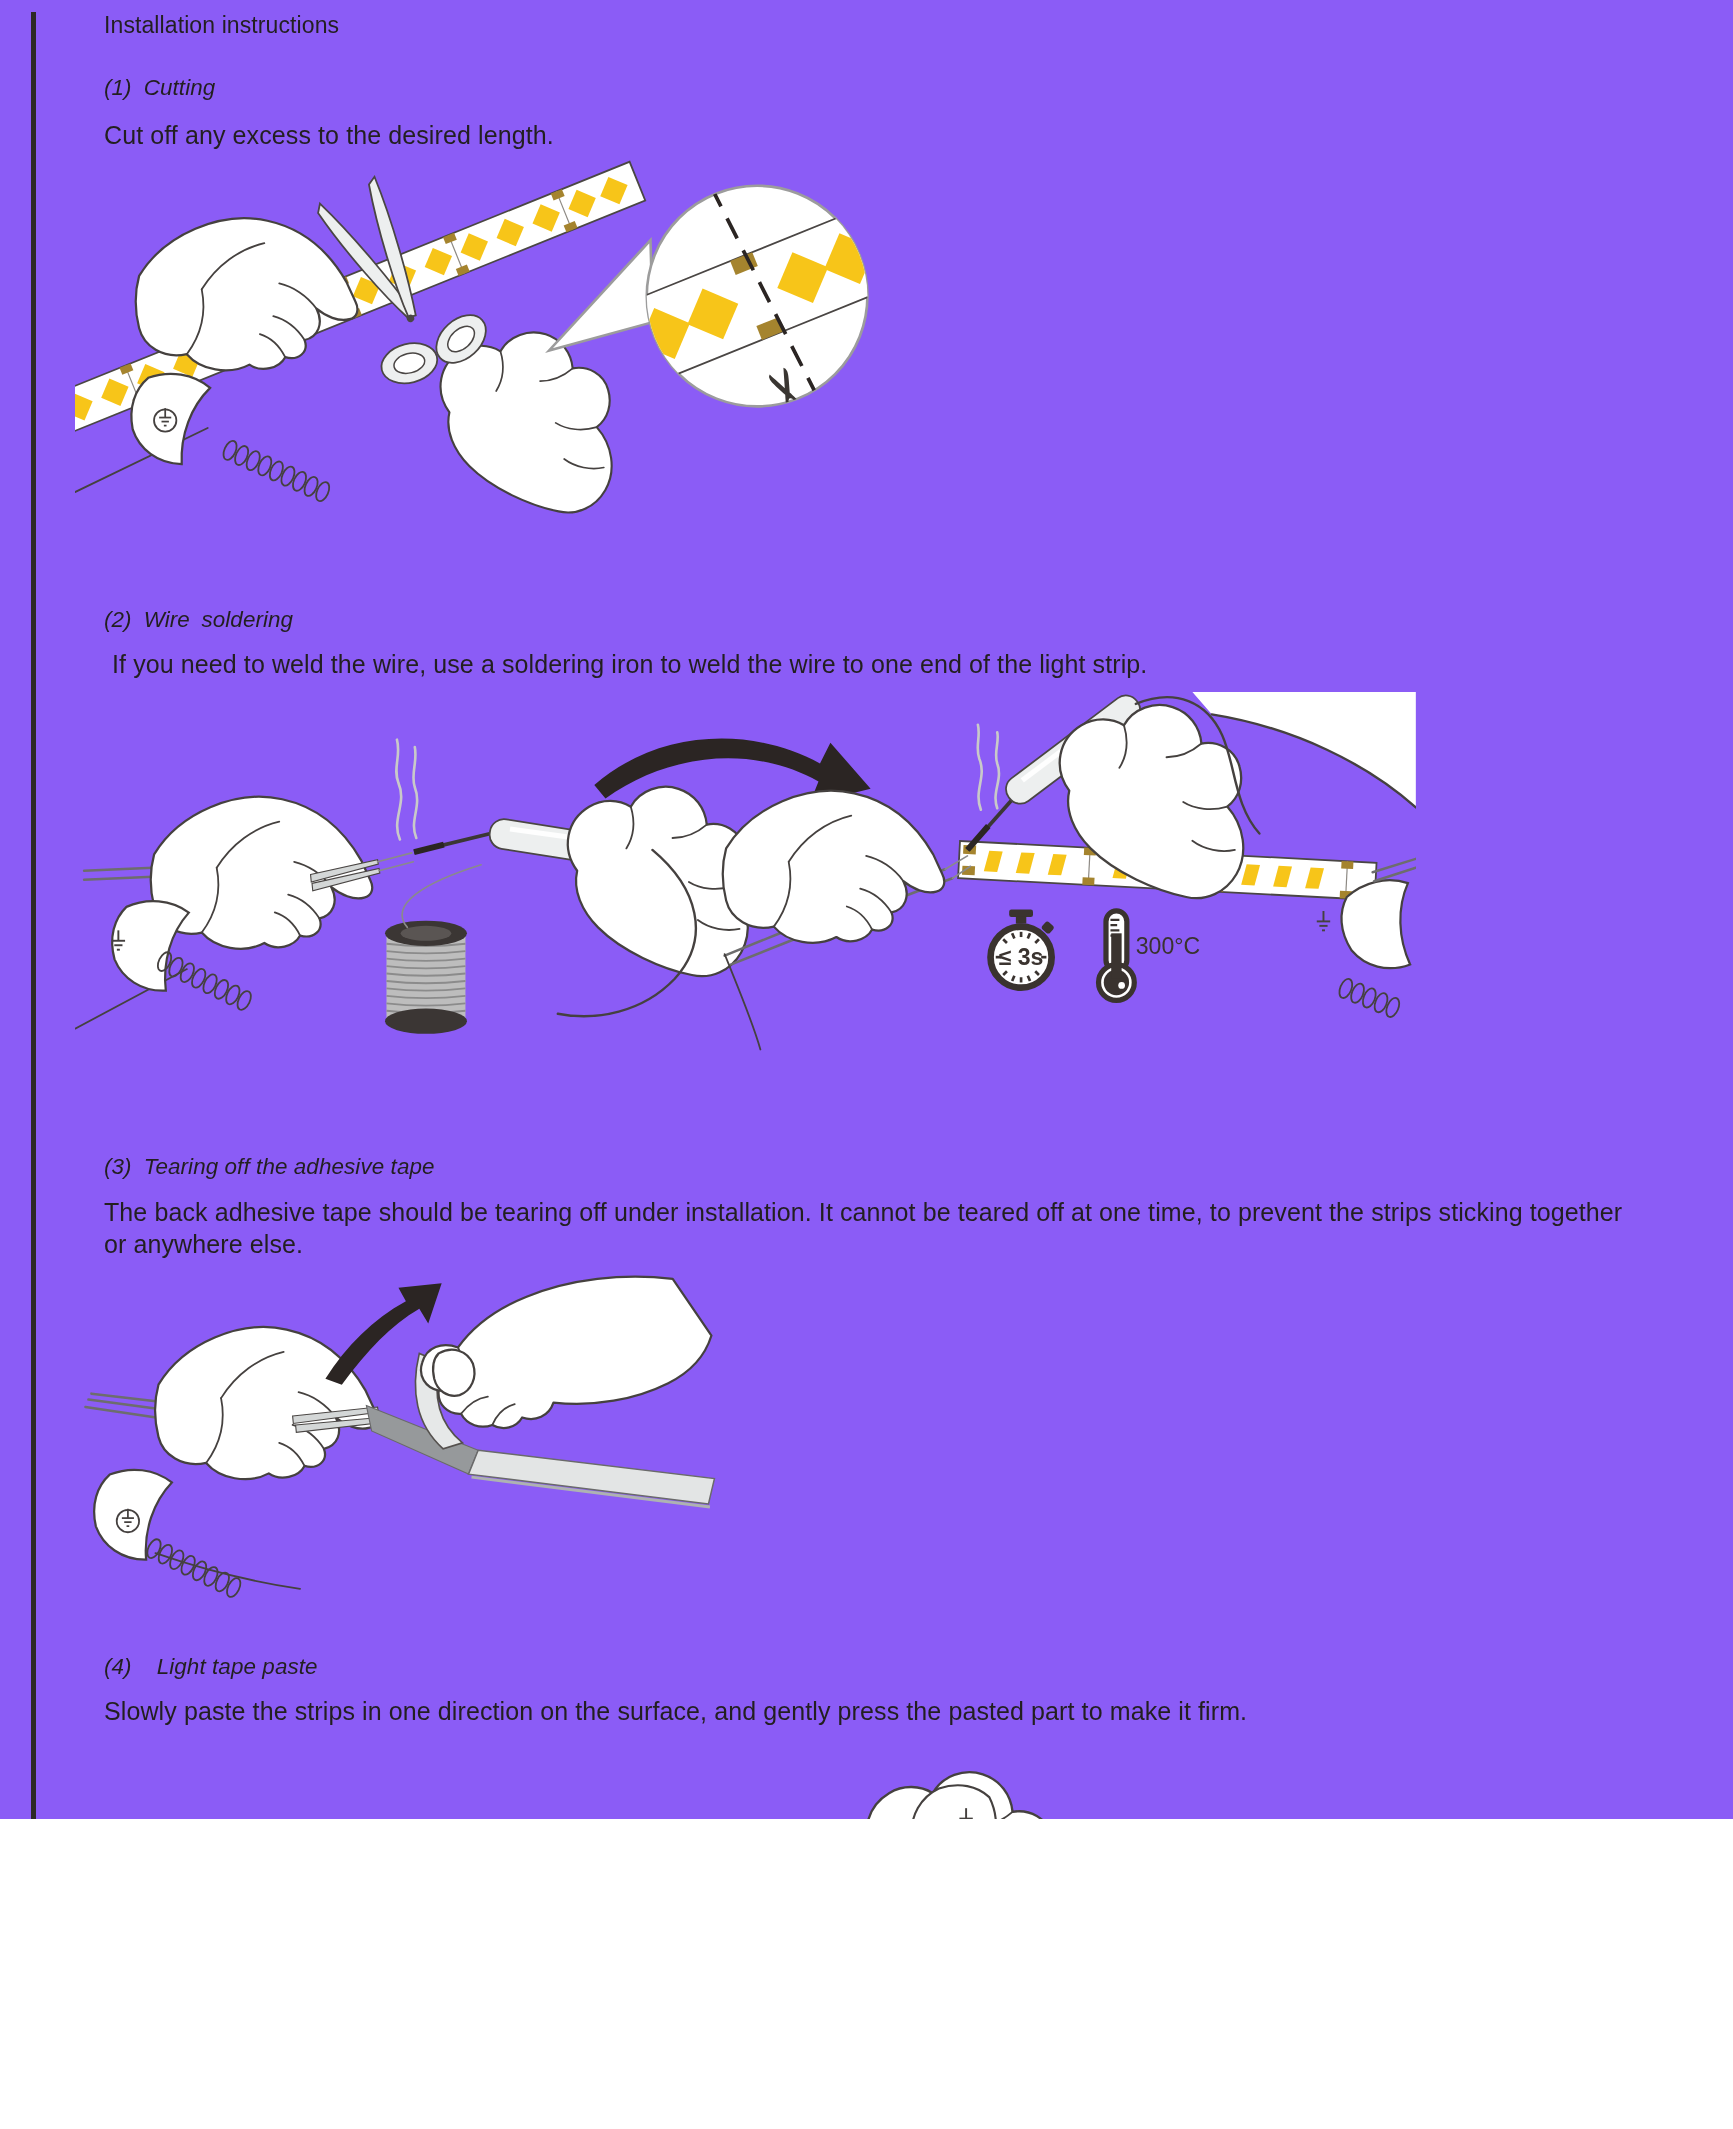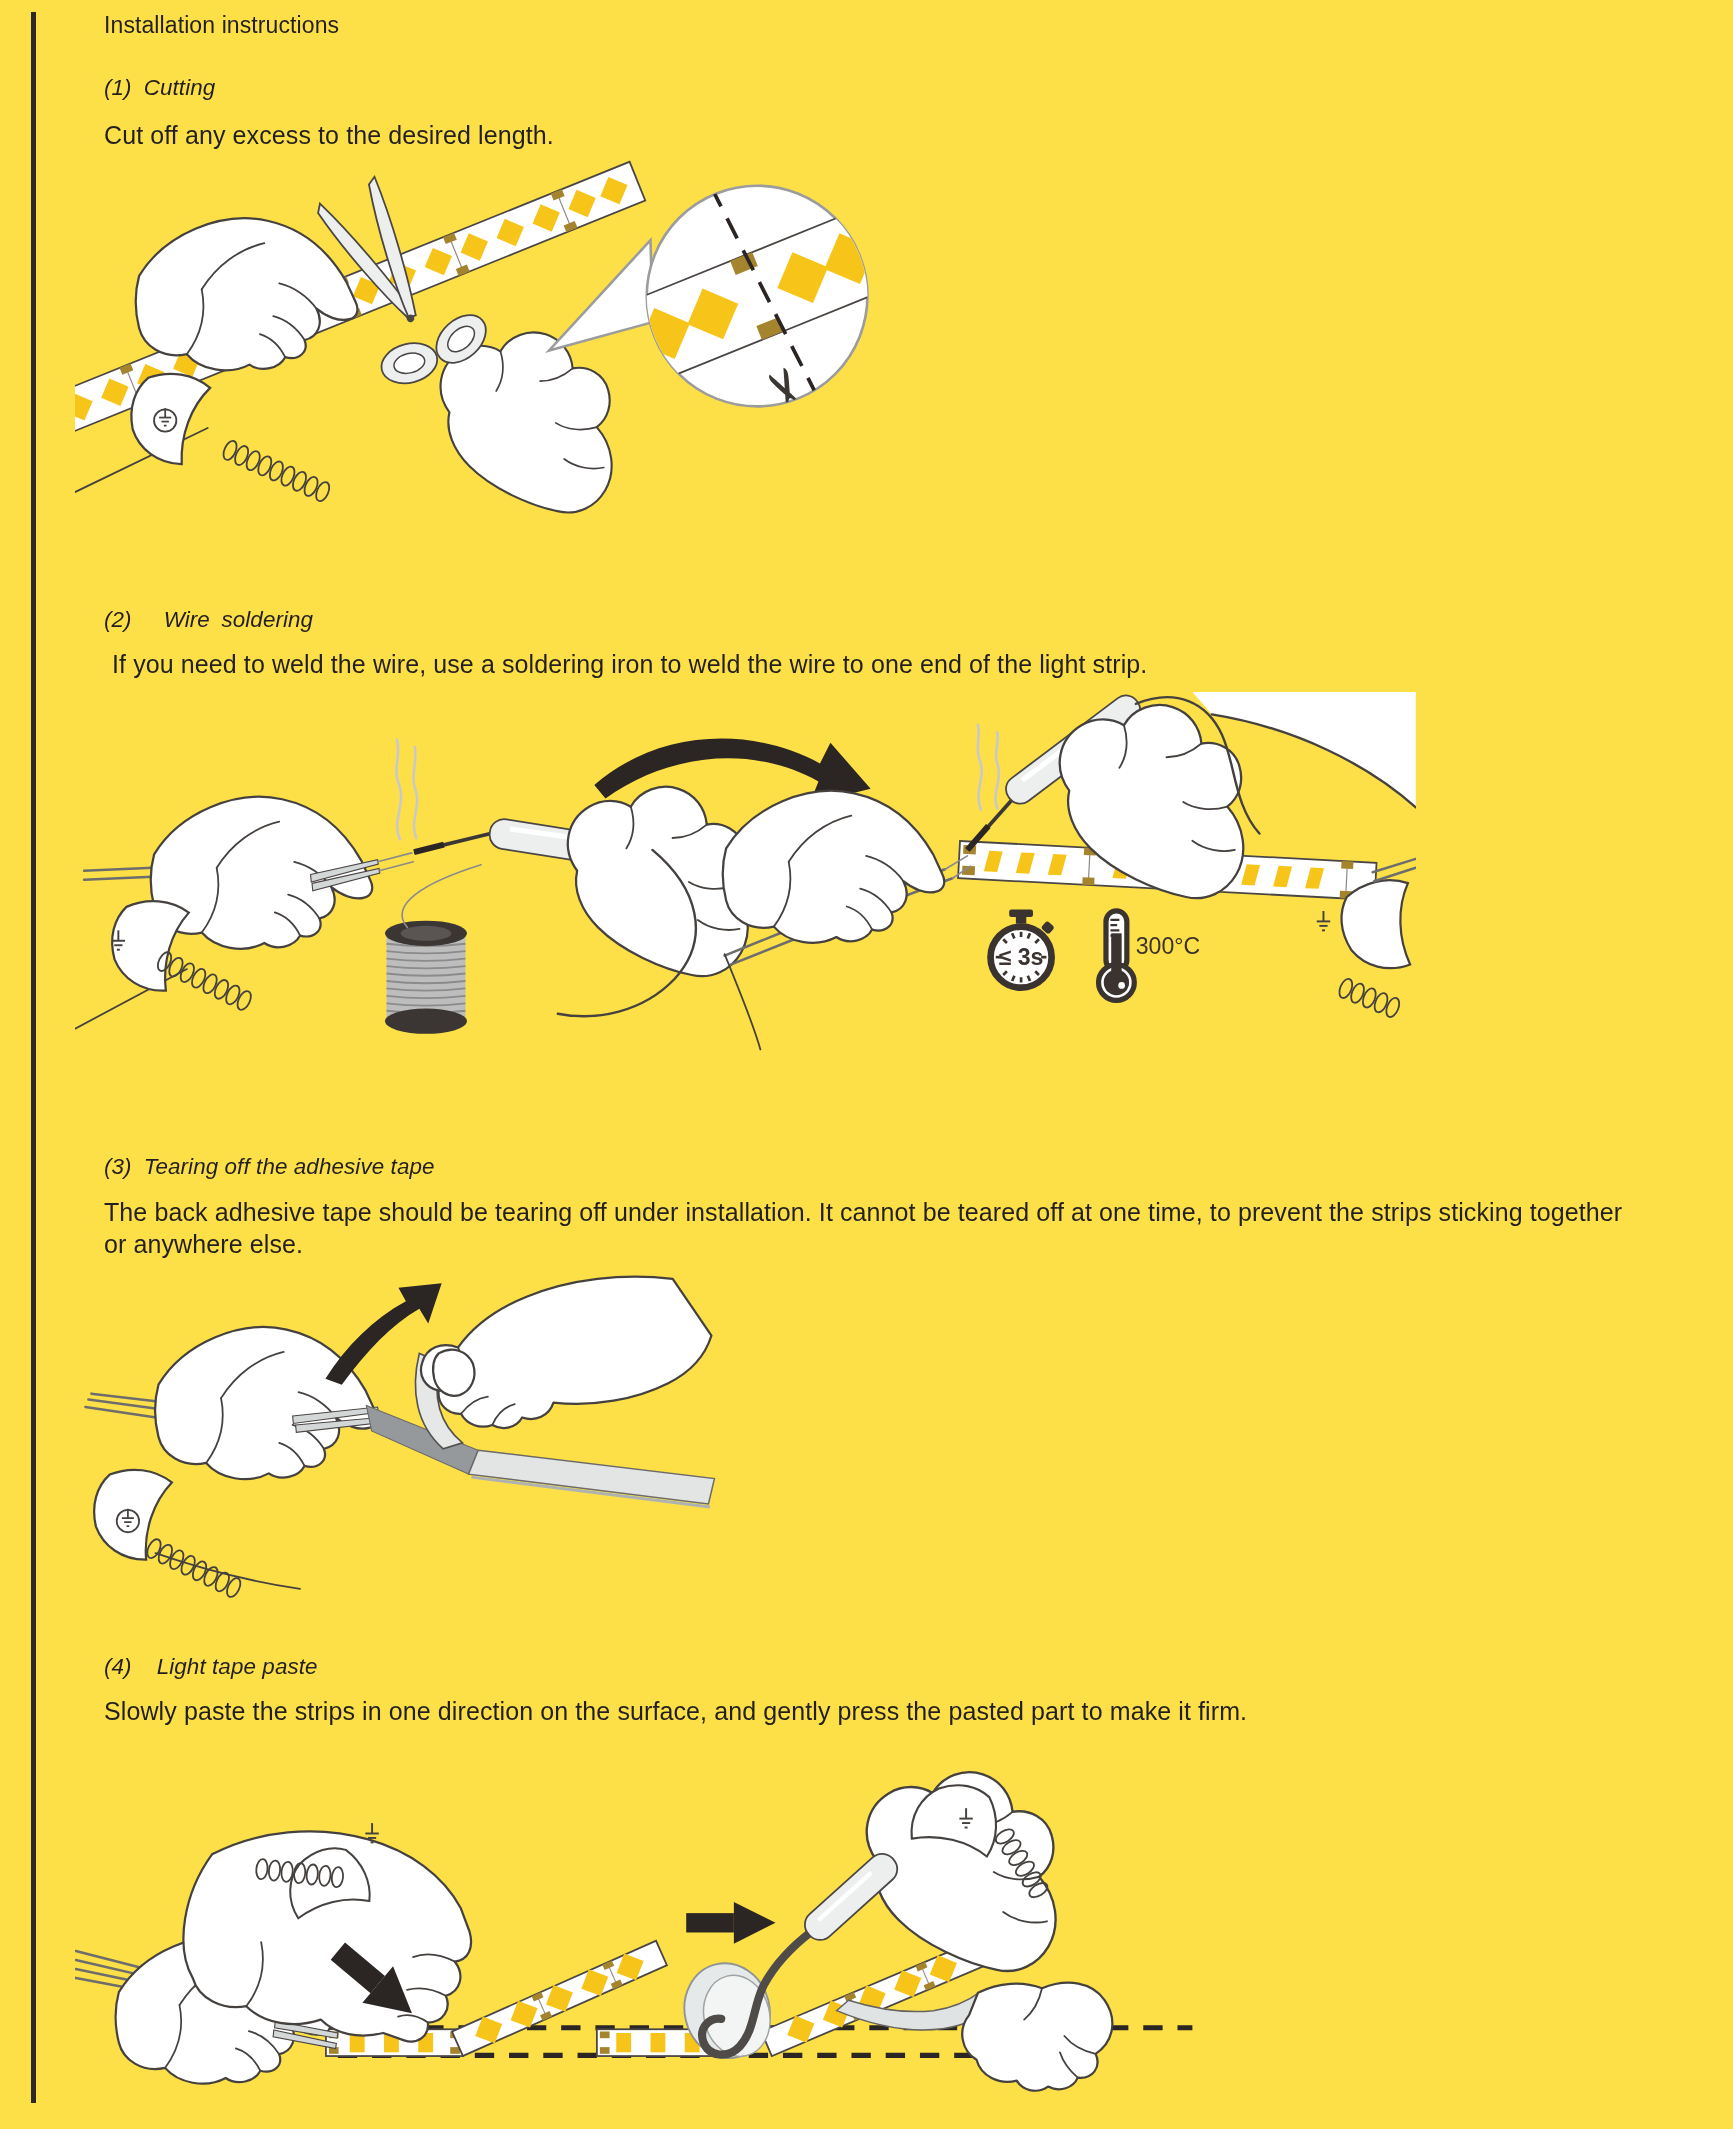--- a/index.html
+++ b/index.html
@@ -1,25 +1,25 @@
 <!DOCTYPE html>
 <html style="font-size:12px"><head>
 <meta charset="utf-8">
 <style>
   html,body{margin:0;padding:0;background:#ffffff;}
-  .page{position:relative;width:1733px;height:2129px;background:#fde047;overflow:hidden;
+  .page{position:relative;width:1733px;height:1819px;background:#8b5cf6;overflow:hidden;
         font-family:"Liberation Sans",sans-serif;color:#231f20;}
   .vrule{position:absolute;left:31px;top:12px;width:4.5px;height:2091px;background:#2d2926;}
   .txt{position:absolute;left:104px;white-space:nowrap;letter-spacing:0.1px;}
   .title{top:12px;font-size:23px;}
   .sec-head{font-size:22.4px;font-style:italic;}
   .body{font-size:25px;}
   .num{display:inline-block;margin-right:12px;}
   .sh4 .num{margin-right:25px;}
-  .sh2 .lbl{word-spacing:5.2px;margin-left:20px;}
+  .sh2 .lbl{word-spacing:5.2px;}
   .sh1{top:75px;} .sb1{top:121px;}
   .sh2{top:607px;} .sb2{top:650px;margin-left:8px;}
   .sh3{top:1154px;} .sb3{top:1196px;line-height:32px;}
   .sh4{top:1654px;} .sb4{top:1697px;}
   svg.illo{position:absolute;display:block;}
   .illo1{left:75px;top:158px;}
   .illo2{left:75px;top:692px;}
   .illo3{left:72px;top:1258px;}
   .illo4{left:75px;top:1765px;}
   .hfill{fill:#fff;stroke:#45413f;stroke-width:3;stroke-linejoin:round;}

